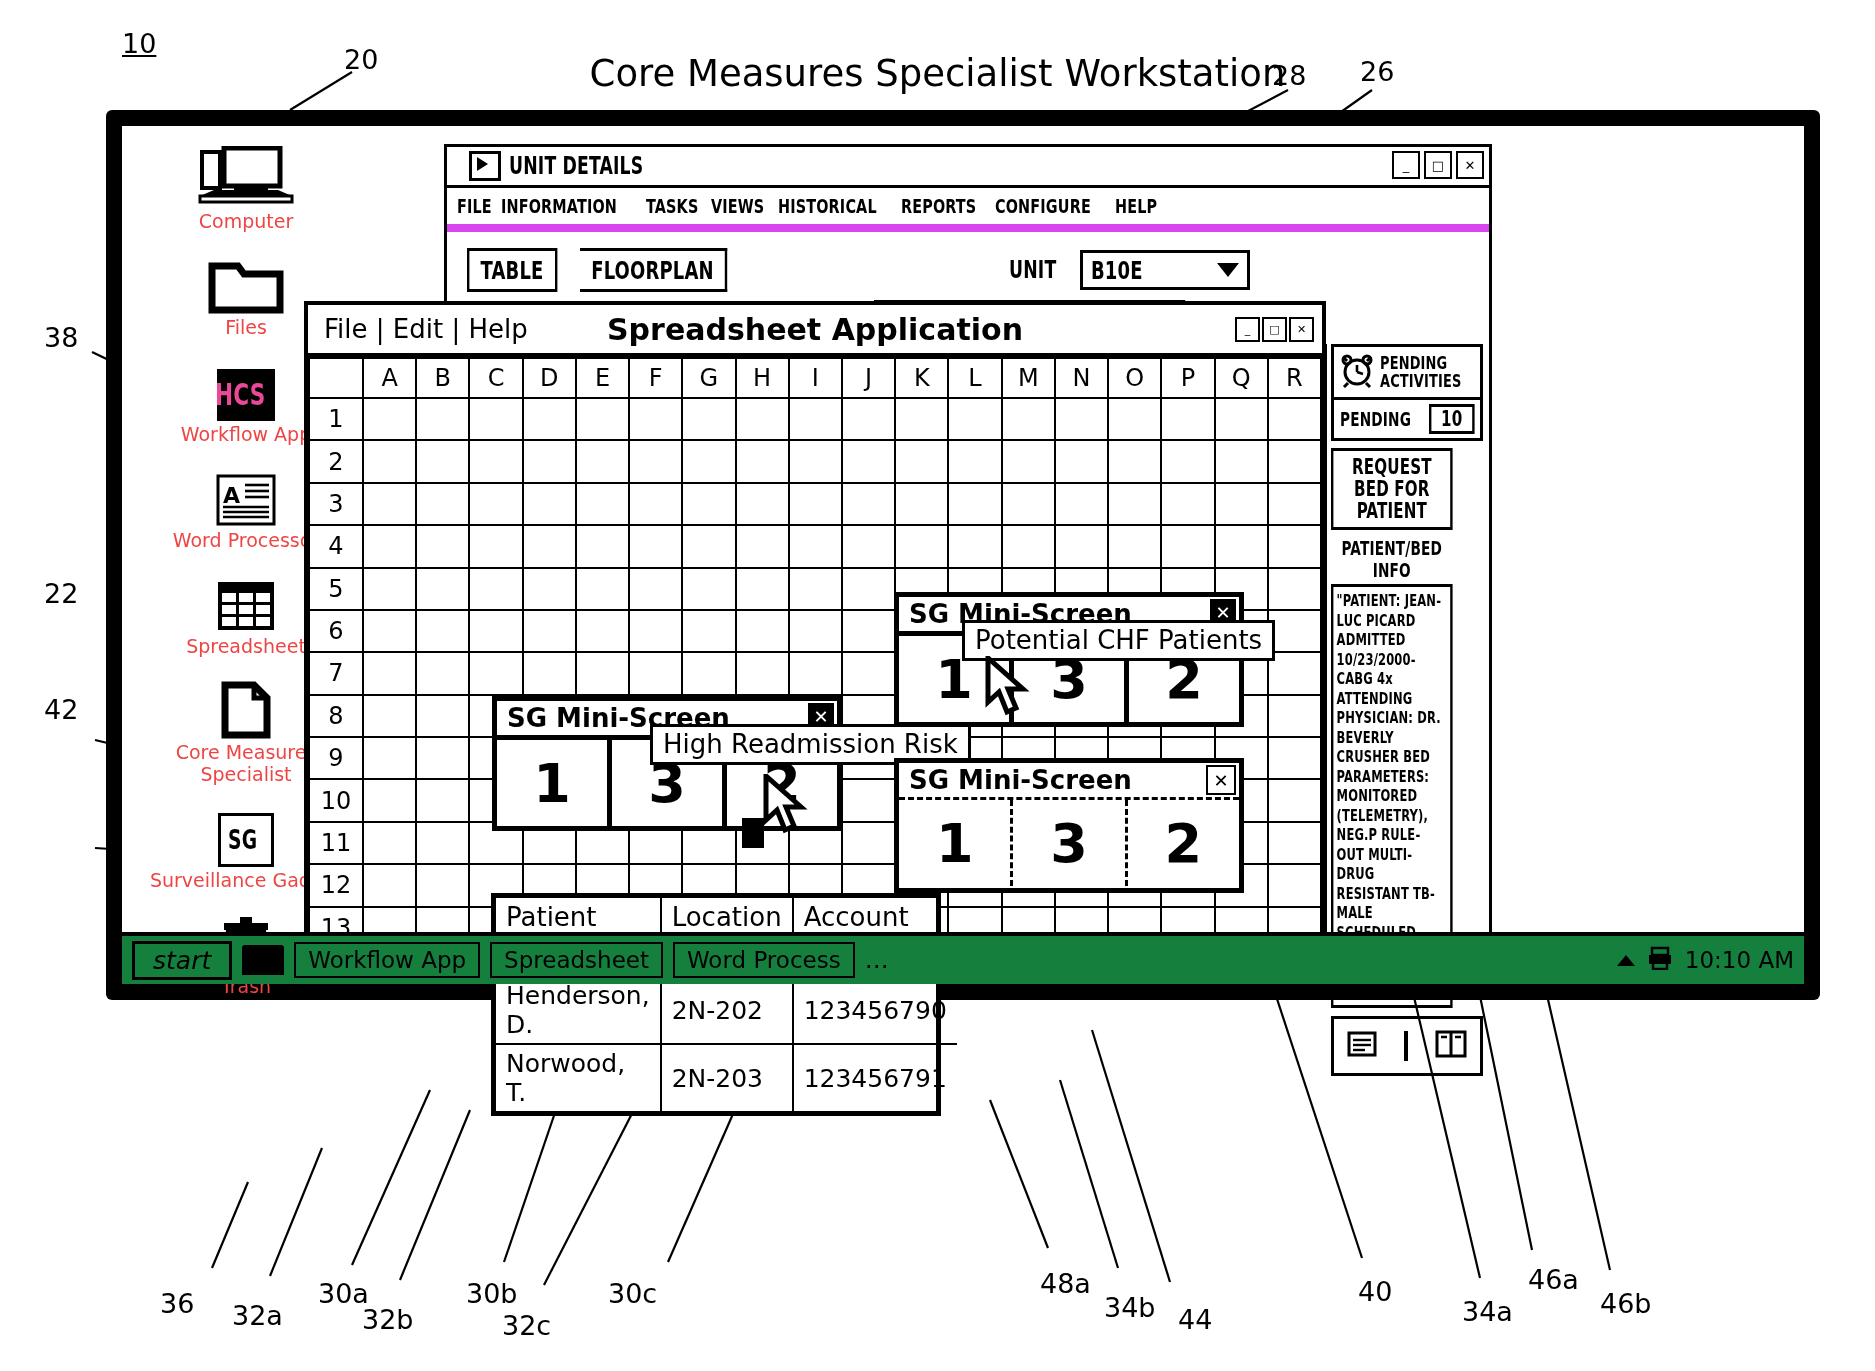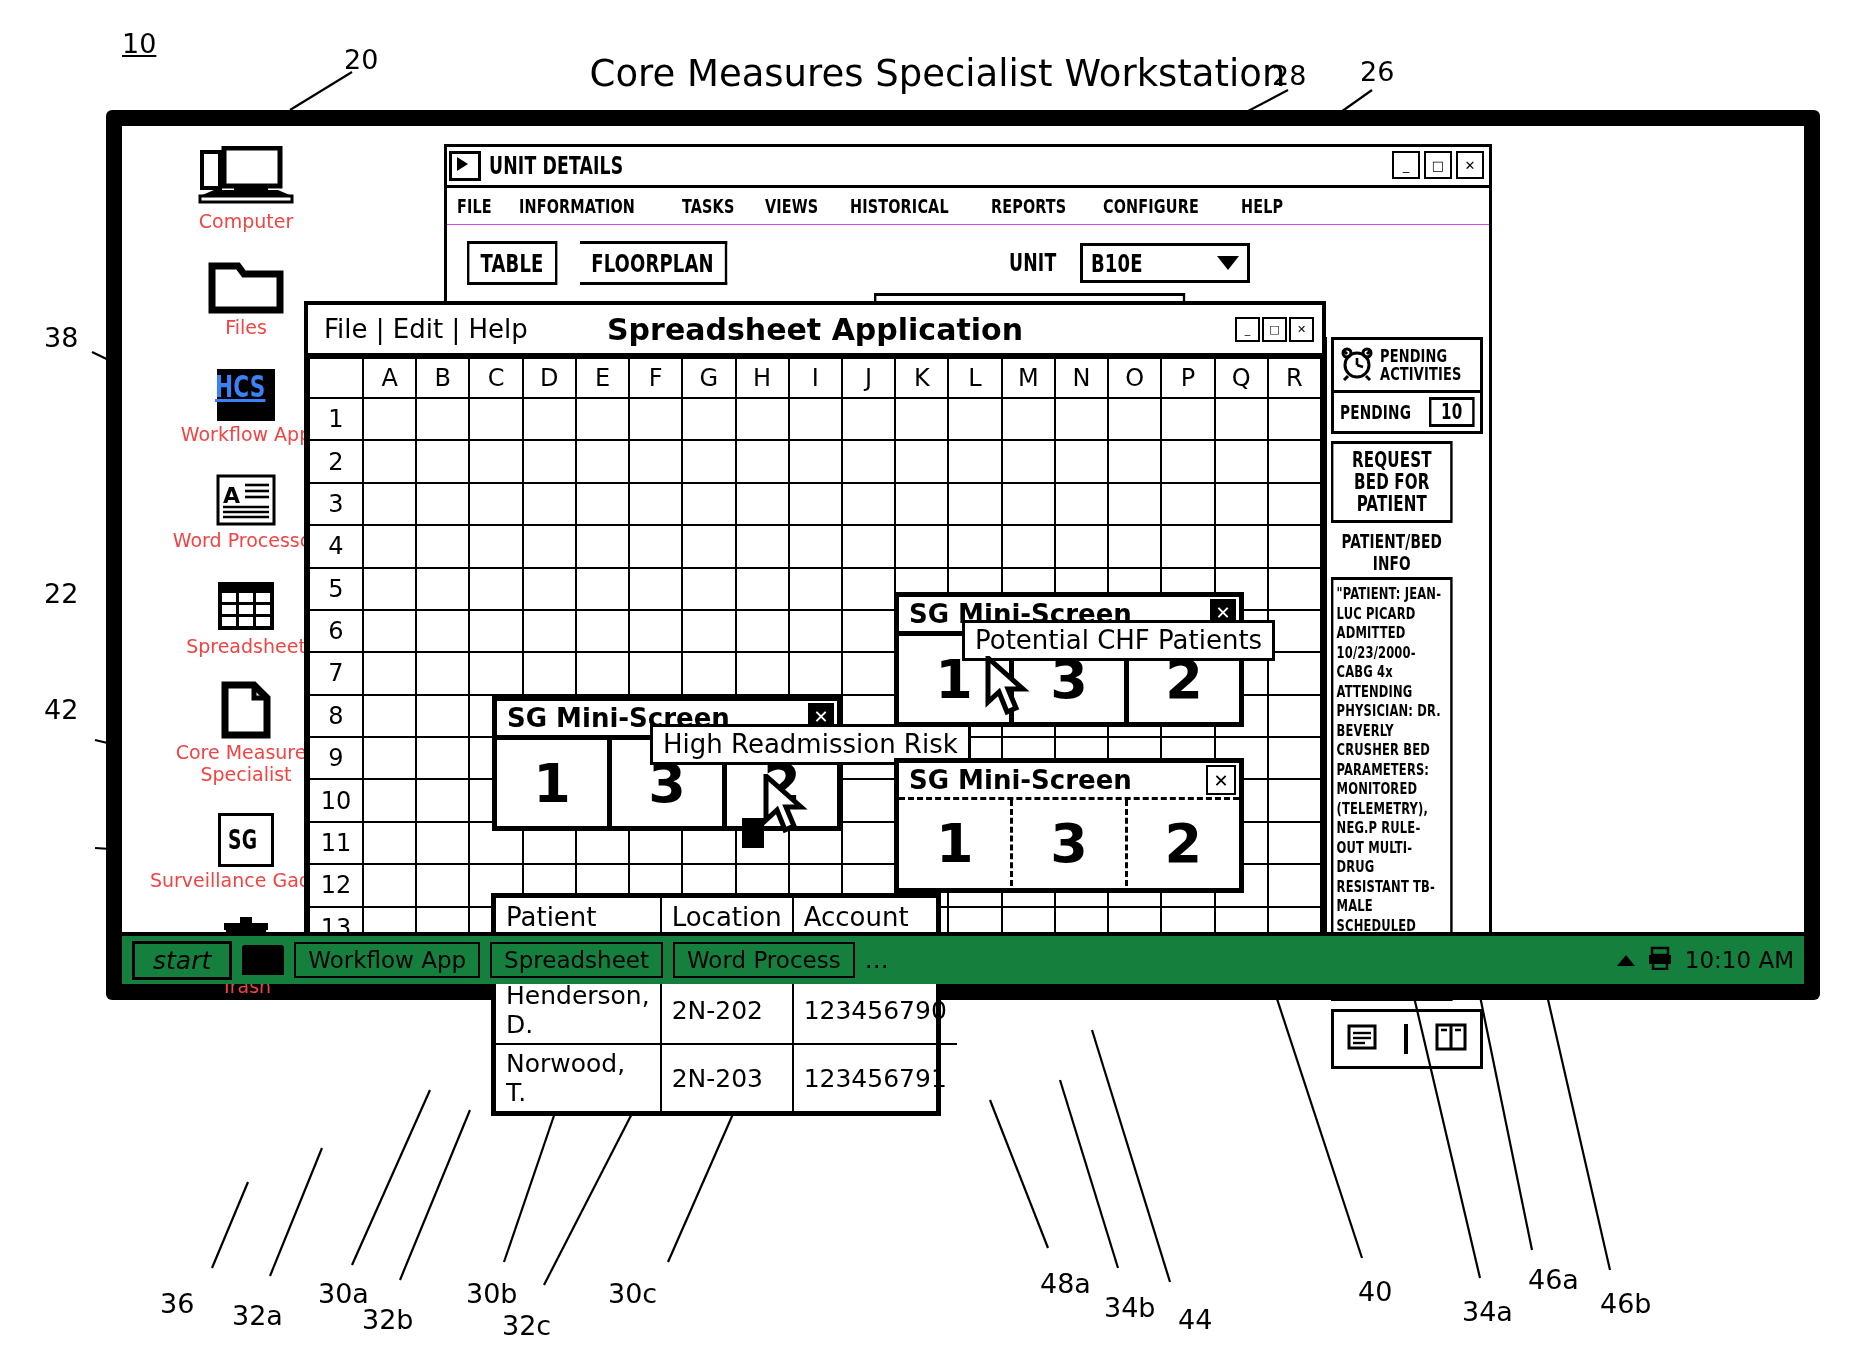--- a/index.html
+++ b/index.html
@@ -19,27 +19,27 @@
   #screen{position:absolute;left:16px;top:16px;right:16px;bottom:16px;background:#fff;}
 
   
   #desk-icons{position:absolute;left:24px;top:16px;width:200px;}
   .deskicon{width:200px;margin-bottom:16px;text-align:center;}
   .deskicon .glyph{height:66px;display:flex;align-items:flex-end;justify-content:center;}
   .deskicon .lbl{font-size:19px;line-height:1.12;color:#ef4444;margin-top:3px;}
 
   
   #unitwin{position:absolute;left:322px;top:18px;width:1042px;height:818px;background:#fff;border:3px solid #000;}
-  #unit-titlebar{position:relative;height:38px;border-bottom:3px solid #000;display:flex;align-items:center;padding:0 2px;}
+  #unit-titlebar{position:relative;height:38px;border-bottom:3px solid #000;display:flex;align-items:center;padding:0 22px;}
   .cond{font-family:"DejaVu Sans Condensed","Liberation Sans Narrow","DejaVu Sans",sans-serif;
         font-weight:bold;letter-spacing:0.2px;transform:scaleX(.80);transform-origin:left center;}
   #unit-title-text{font-size:24px;margin-left:8px;}
   .winbtns{position:absolute;right:5px;top:4px;display:flex;gap:4px;}
   .winbtn{width:24px;height:24px;border:2px solid #000;display:flex;align-items:center;justify-content:center;font-size:13px;line-height:1;background:#fff;}
-  #unit-menubar{height:36px;border-bottom:1px solid #d946ef;display:flex;align-items:center;gap:18px;padding:0 10px;}
+  #unit-menubar{height:36px;border-bottom:8px solid #d946ef;display:flex;align-items:center;padding:0 10px;}
   .menuitem{font-size:20px;}
   #unit-body{position:relative;height:737px;}
   #tabrow{position:absolute;left:20px;top:16px;display:flex;}
   .tab{border:3px solid #000;padding:5px 14px 4px;font-size:25px;background:#fff;}
   .tab+.tab{border-left:none;}
   #services-row{position:absolute;left:222px;top:12px;display:flex;align-items:center;gap:10px;}
   #services-label{font-size:25px;}
   #services-value{border:3px solid #000;padding:3px 12px 2px;font-size:27px;}
   #unitsel-row{position:absolute;left:562px;top:18px;display:flex;align-items:center;gap:12px;}
   #unitsel-label{font-size:24px;}
@@ -203,21 +203,21 @@
         <div class="glyph">
           <svg width="76" height="56" viewBox="0 0 76 56">
             <path d="M4,52 L4,8 L30,8 L36,16 L72,16 L72,52 Z" fill="none" stroke="#000" stroke-width="7"></path>
           </svg>
         </div>
         <div class="lbl">Files</div>
       </div>
 
       <div class="deskicon">
         <div class="glyph">
-          <div style="width:58px;height:52px;background:#000;color:#3b82f6;display:flex;align-items:flex-start;justify-content:center;text-decoration:underline;">
+          <div style="width:58px;height:52px;background:#000;color:#ec4899;display:flex;align-items:center;justify-content:center;">
             <span class="cond" style="font-size:30px;display:inline-block;">HCS</span>
           </div>
         </div>
         <div class="lbl">Workflow App</div>
       </div>
 
       <div class="deskicon">
         <div class="glyph">
           <svg width="62" height="54" viewBox="0 0 62 54">
             <rect x="3" y="3" width="56" height="48" fill="none" stroke="#000" stroke-width="3"></rect>

